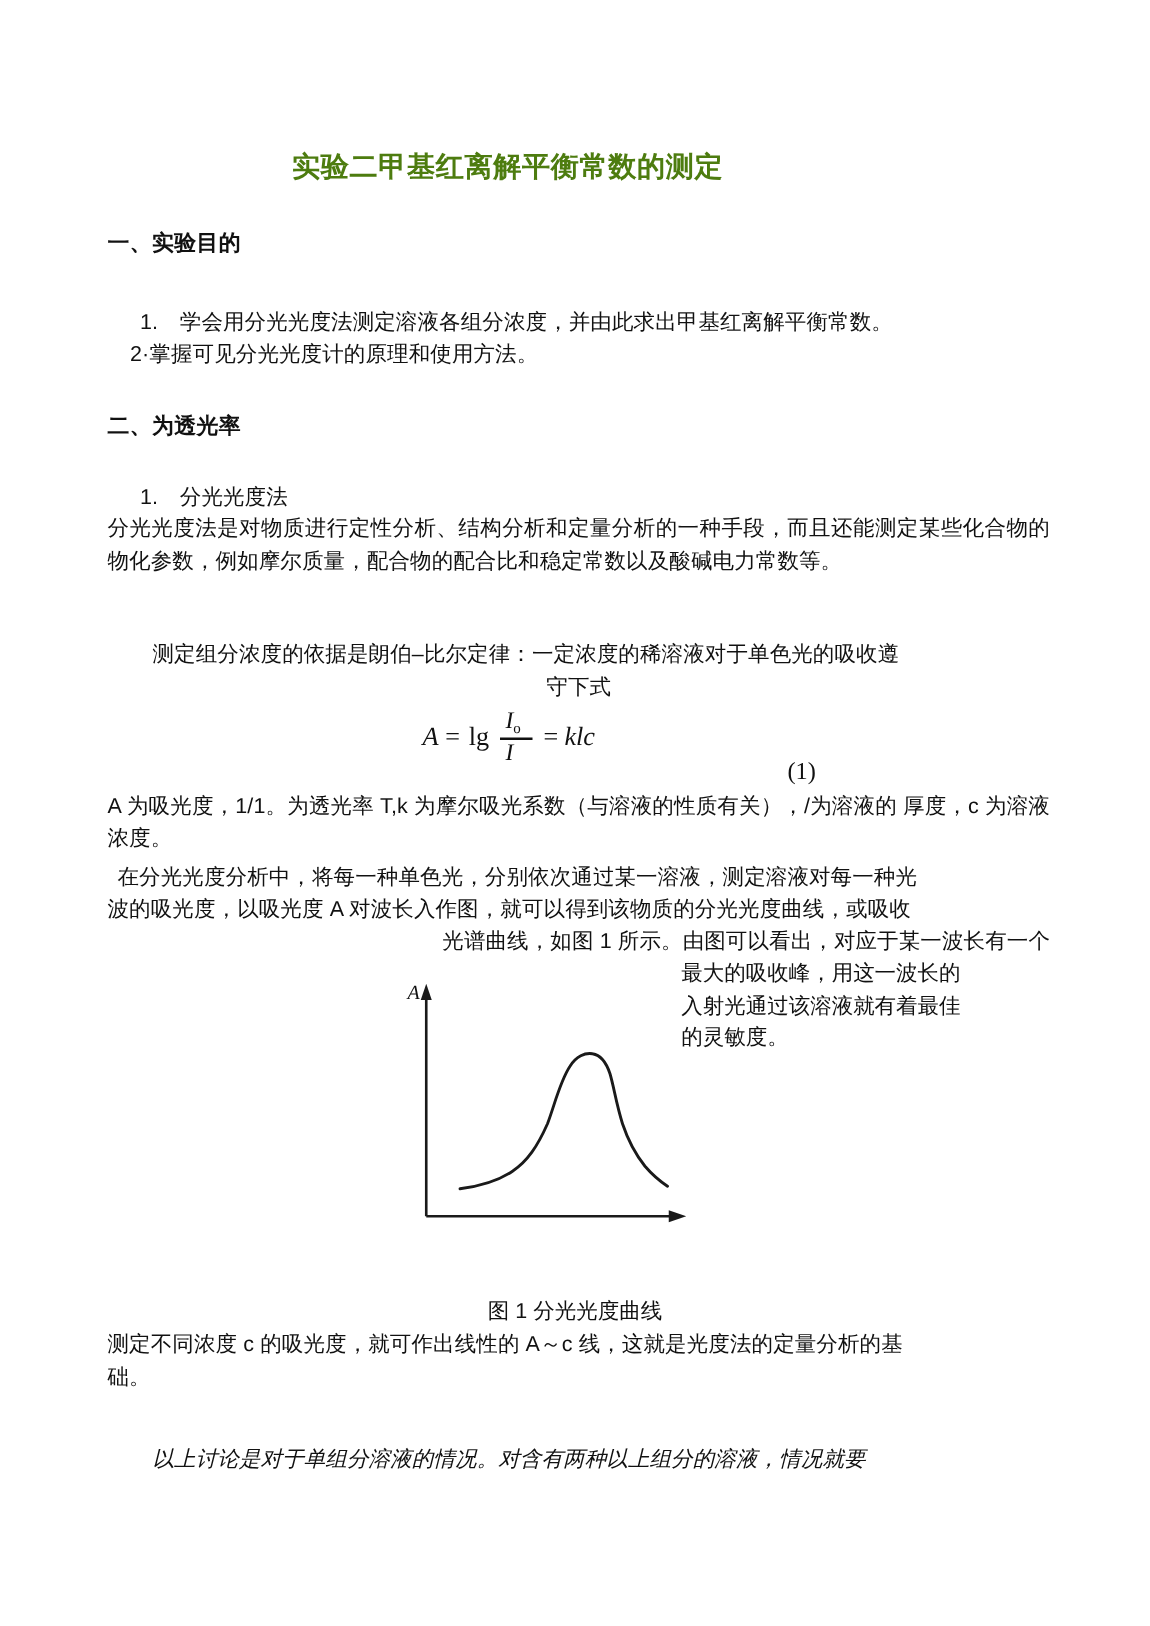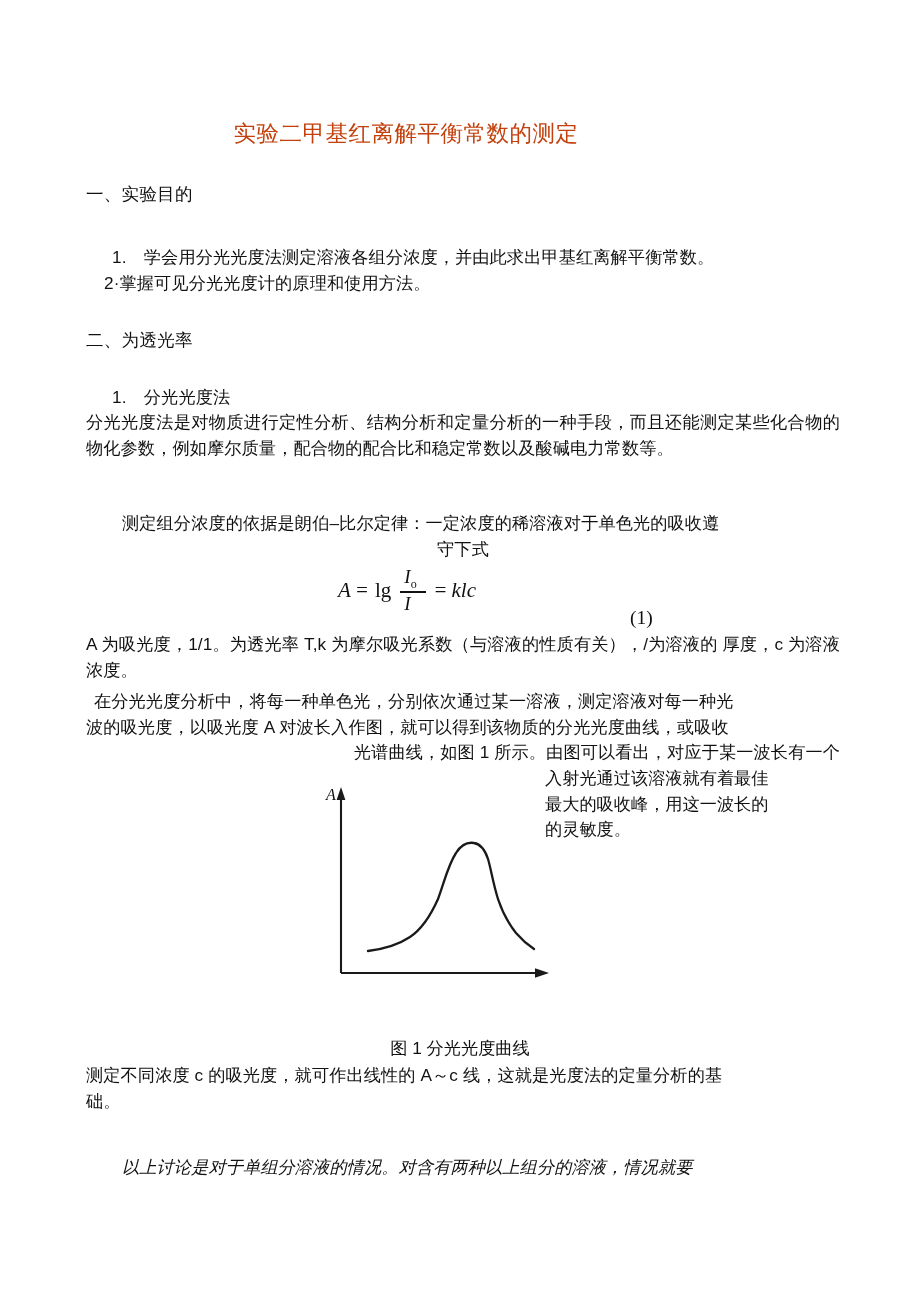--- a/index.html
+++ b/index.html
@@ -25,31 +25,31 @@
   }
 
   
   .doc-title {
     position: absolute;
     left: 0;
     top: 118px;
     width: 812px;
     text-align: center;
     font-size: 22.5px;
-    font-weight: normal;
+    font-weight: bold;
     letter-spacing: 0.5px;
-    color: #c2410c;
+    color: #4d7c0f;
   }
 
   
   .section-heading {
     position: absolute;
     left: 86px;
     font-size: 17.5px;
-    font-weight: normal;
+    font-weight: bold;
     letter-spacing: 0.3px;
     color: #111;
   }
   #sec1-heading { top: 182px; }
   #sec2-heading { top: 328px; }
 
   
   .para {
     position: absolute;
     font-size: 17.2px;
@@ -276,22 +276,22 @@
     <span>厚度，c 为溶液浓度。</span>
   </div>
 
   <div class="para" id="para-analysis">
     <span class="ln-a">在分光光度分析中，将每一种单色光，分别依次通过某一溶液，测定溶液对每一种光</span>
     <span class="ln-b">波的吸光度，以吸光度 A 对波长入作图，就可以得到该物质的分光光度曲线，或吸收</span>
     <span class="ln-c">光谱曲线，如图 1 所示。由图可以看出，对应于某一波长有一个</span>
   </div>
 
   <div id="para-analysis-right">
+    <div>最大的吸收峰，用这一波长的</div>
     <div>入射光通过该溶液就有着最佳</div>
-    <div>最大的吸收峰，用这一波长的</div>
     <div>的灵敏度。</div>
   </div>
 
   <div class="figure">
     <span class="fig-axis-label">A</span>
     <svg width="255" height="200" viewBox="0 0 255 200">
 
       <line x1="35" y1="190" x2="35" y2="14" stroke="#1a1a1a" stroke-width="2.1"></line>
       <polygon points="35,4 30.6,17 39.4,17" fill="#1a1a1a"></polygon>
 

